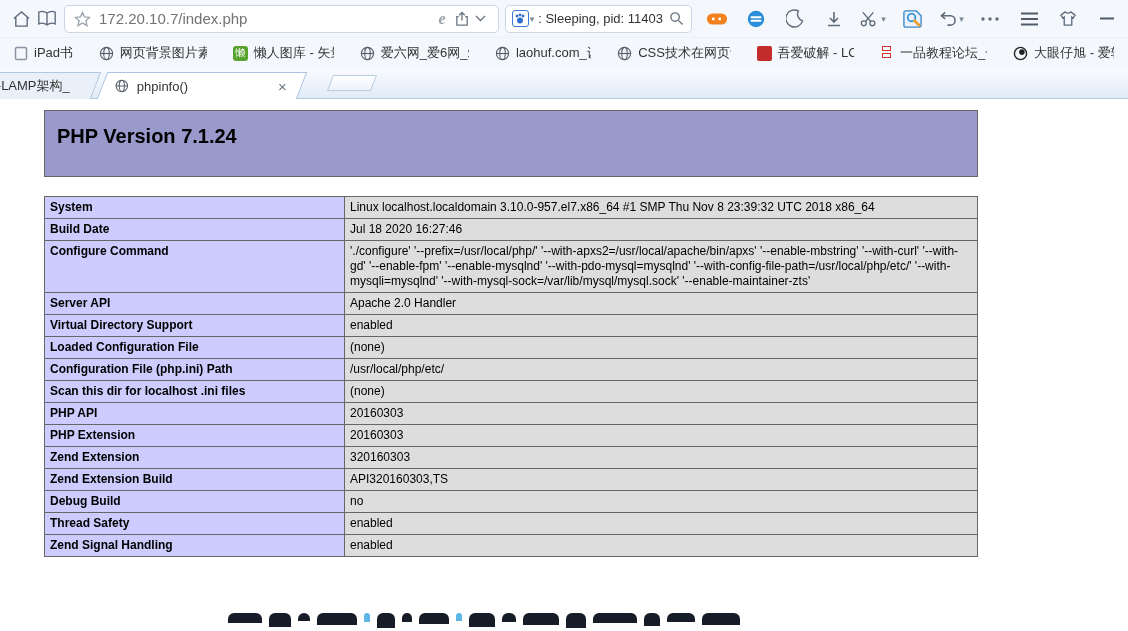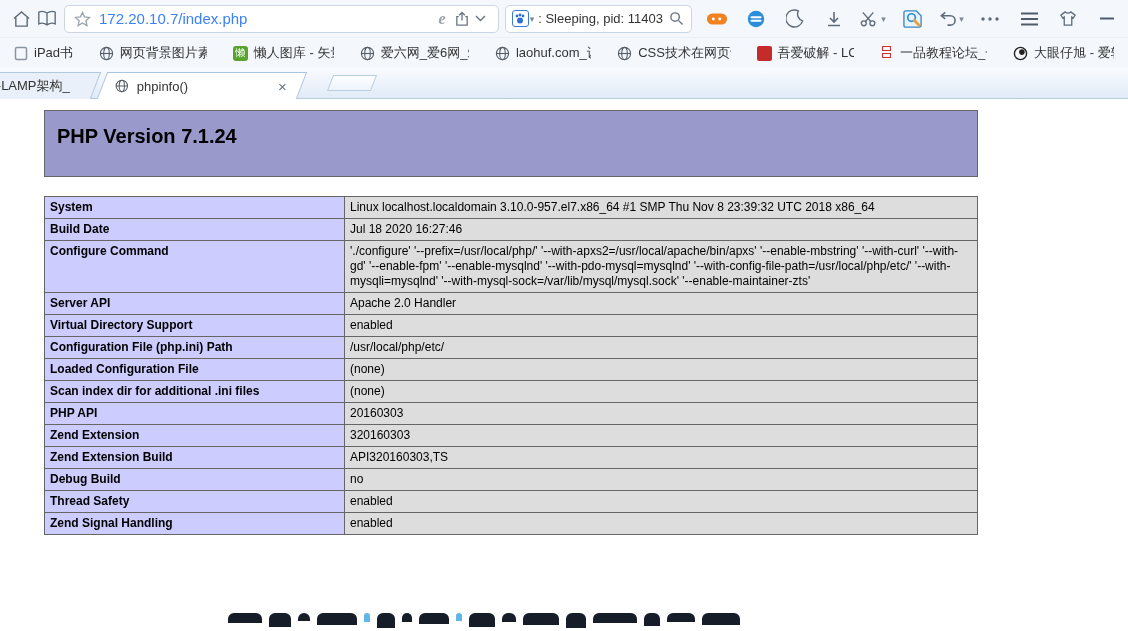--- a/index.html
+++ b/index.html
@@ -12,21 +12,21 @@
     background:#f4f8fd; display:flex; align-items:center; padding:0 8px;
     border-bottom:1px solid #eaf0f7;
   }
   .tbtn { display:flex; align-items:center; justify-content:center; min-width:26px; height:28px; cursor:pointer; color:#5f6b7a; }
   .tbtn svg { display:block; }
   .caret { font-size:9px; color:#7a8796; margin-left:1px; }
   .addressbar {
     width:438px; height:28px; background:#fff; border:1px solid #ccd6e2; border-radius:5px;
     display:flex; align-items:center; padding:0 8px; margin:0 6px 0 4px;
   }
-  .addressbar .url { flex:1; font-size:15px; color:#3b82f6; margin-left:8px; white-space:nowrap; overflow:hidden; }
+  .addressbar .url { flex:1; font-size:15px; color:#737373; margin-left:8px; white-space:nowrap; overflow:hidden; }
   .compat-e { font-family:"Liberation Serif", serif; font-style:italic; font-weight:bold; font-size:16px; color:#9aa3ad; padding:0 6px; }
   .searchbox {
     width:188px; height:28px; background:#fff; border:1px solid #ccd6e2; border-radius:5px;
     display:flex; align-items:center; padding:0 6px; margin-right:10px;
   }
   .searchbox .stext { flex:1; font-size:13px; color:#333; white-space:nowrap; overflow:hidden; margin:0 4px; }
   .paw { width:17px; height:17px; border:1px solid #3a7bd5; border-radius:3px; display:flex; align-items:center; justify-content:center; }
   .icongroup { display:flex; align-items:center; gap:13px; margin-left:2px; }
 
   .bookmarkbar {
@@ -321,33 +321,37 @@
         </tr>
         <tr>
           <td class="e">Server API</td>
           <td class="v">Apache 2.0 Handler</td>
         </tr>
         <tr>
           <td class="e">Virtual Directory Support</td>
           <td class="v">enabled</td>
         </tr>
         <tr>
+          <td class="e">Loaded Configuration File</td>
+          <td class="v">(none)</td>
+        </tr>
+        <tr>
           <td class="e">Configuration File (php.ini) Path</td>
           <td class="v">/usr/local/php/etc/</td>
         </tr>
         <tr>
-          <td class="e">Loaded Configuration File</td>
+          <td class="e">Scan this dir for localhost .ini files</td>
           <td class="v">(none)</td>
         </tr>
         <tr>
-          <td class="e">Scan index dir for additional .ini files</td>
-          <td class="v">(none)</td>
-        </tr>
-        <tr>
           <td class="e">PHP API</td>
+          <td class="v">20160303</td>
+        </tr>
+        <tr>
+          <td class="e">PHP Extension</td>
           <td class="v">20160303</td>
         </tr>
         <tr>
           <td class="e">Zend Extension</td>
           <td class="v">320160303</td>
         </tr>
         <tr>
           <td class="e">Zend Extension Build</td>
           <td class="v">API320160303,TS</td>
         </tr>

